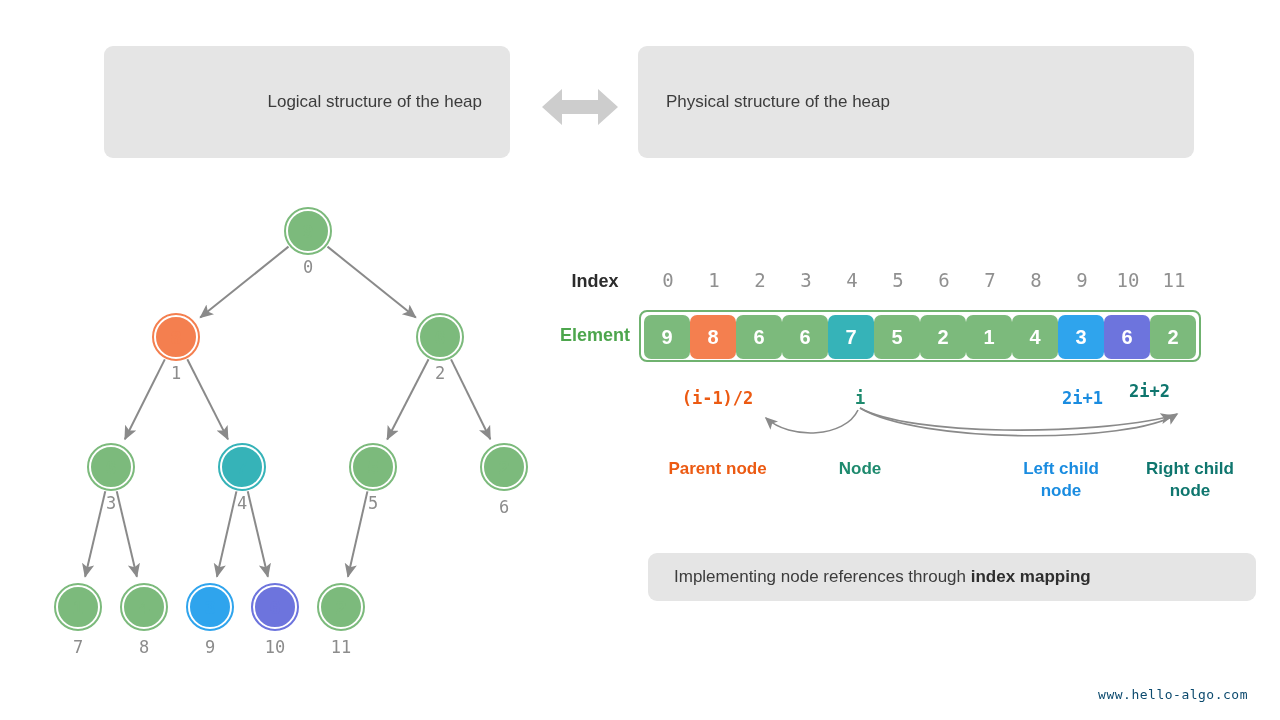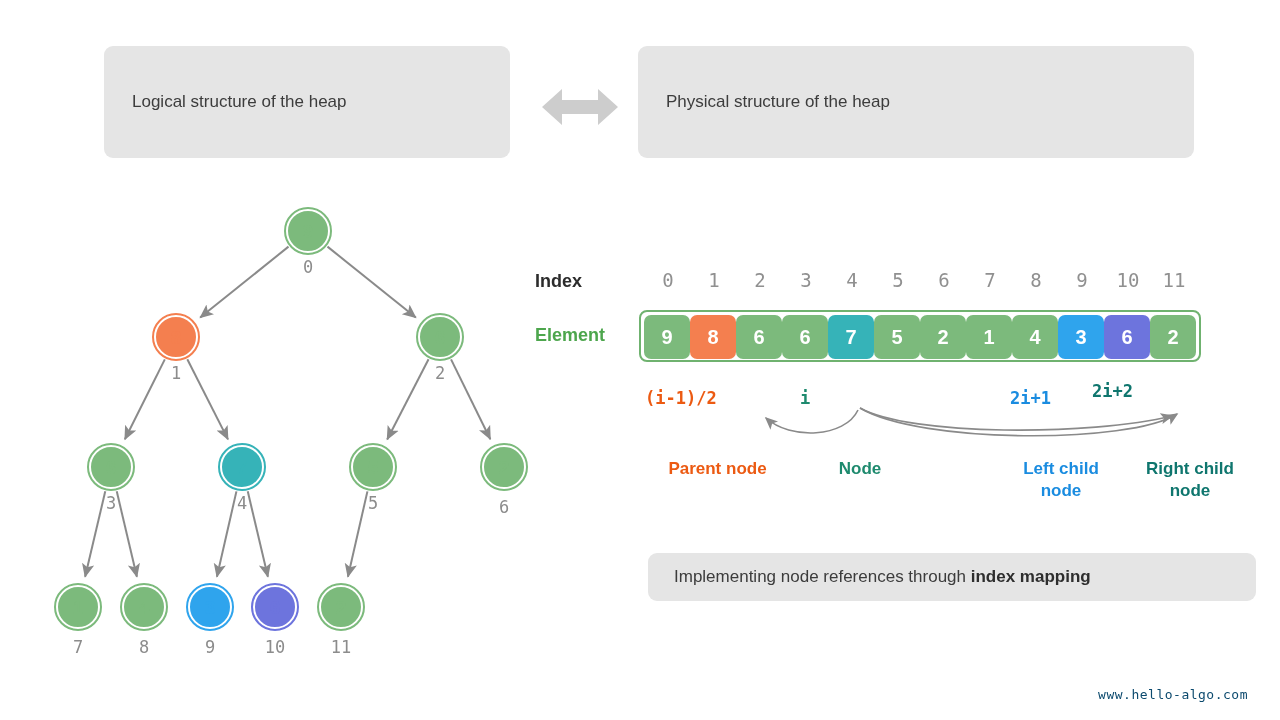--- a/index.html
+++ b/index.html
@@ -33,21 +33,21 @@
   }
   .caption-line {
     font-size: 17px;
     line-height: 30px;
     color: #3c3c3c;
     white-space: nowrap;
     font-weight: 400;
   }
   .caption-line b { font-weight: 700; color: #2e2e2e; }
 
-  #caption-logical { left: 104px; top: 46px; width: 406px; height: 112px; }
+  #caption-logical { left: 104px; top: 46px; width: 406px; height: 112px; text-align: right; }
   #caption-physical { left: 638px; top: 46px; width: 556px; height: 112px; }
   #caption-mapping {
     left: 622px; top: 553px; width: 608px; height: 48px;
     padding: 0 26px;
     justify-content: center;
     margin-left: 26px;
   }
   #caption-mapping .caption-line { line-height: 48px; }
 
   
@@ -98,21 +98,21 @@
   
   #array-layer {
     position: absolute;
     left: 0; top: 0;
     width: 1280px; height: 720px;
   }
   .row-label {
     position: absolute;
     font-size: 18px;
     font-weight: 700;
-    text-align: left;
+    text-align: center;
     width: 120px;
     white-space: nowrap;
   }
   #label-index { left: 535px; top: 271px; color: #2c2c2c; }
   #label-element { left: 535px; top: 325px; color: #4da64d; }
 
   #index-row {
     position: absolute;
     left: 645px; top: 269px;
     display: flex;
@@ -149,21 +149,21 @@
     font-family: "Liberation Sans", sans-serif;
     box-sizing: border-box;
   }
 
   
   .formula {
     position: absolute;
     font-family: "DejaVu Sans Mono", monospace;
     font-size: 17px;
     font-weight: 700;
-    text-align: left;
+    text-align: center;
     white-space: nowrap;
   }
   .role-label {
     position: absolute;
     font-size: 17px;
     font-weight: 700;
     text-align: center;
     line-height: 22px;
   }
 

